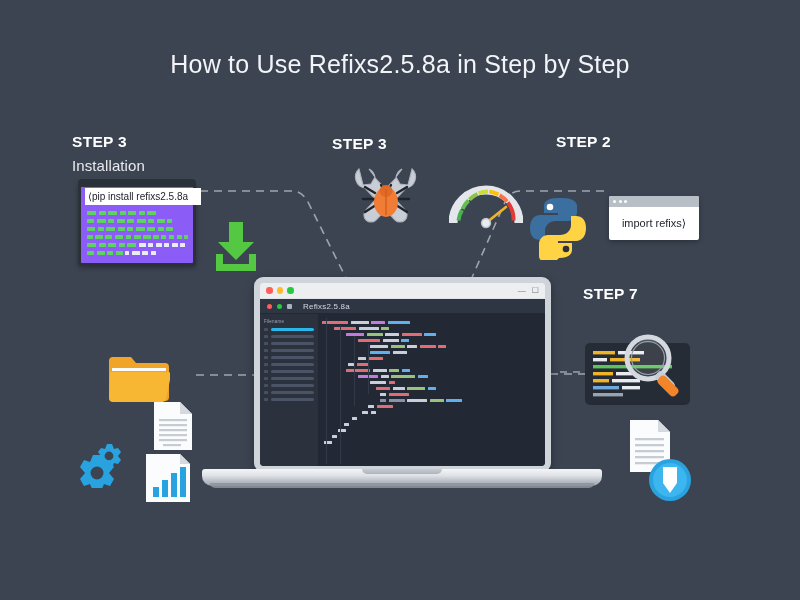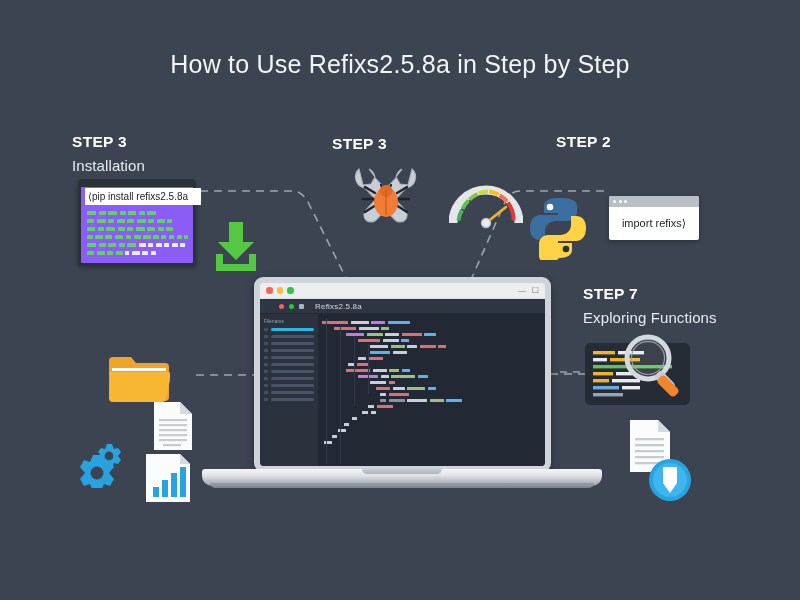--- a/index.html
+++ b/index.html
@@ -119,21 +119,21 @@
   .dots { display: flex; gap: 4px; }
   .dots b { width: 6.5px; height: 6.5px; border-radius: 50%; display: block; }
   .win-ctl { display: flex; gap: 6px; align-items: center; color: #6d737d; font-size: 8px; }
   .win-ctl span { display: block; }
   .ide {
     position: absolute; left: 0; top: 16px; right: 0; bottom: 0;
     background: #252b36;
   }
   .ide-tabbar {
     height: 15px; background: #2f3643; display: flex; align-items: center;
-    gap: 5px; padding: 0 19px; border-bottom: 1px solid #222834;
+    gap: 5px; padding: 0 7px; border-bottom: 1px solid #222834;
   }
   .ide-tabbar .tdot { width: 5px; height: 5px; border-radius: 50%; display: block; }
   .tab-title { color: #d3d8e0; font-size: 8px; margin-left: 6px; letter-spacing: .2px; }
   .ide-body { position: absolute; left: 0; top: 15px; right: 0; bottom: 0; display: flex; }
   .ide-side { width: 58px; background: #2b323e; padding: 5px 4px 0 4px; }
   .side-head { font-size: 4.5px; color: #9aa4b4; letter-spacing: .2px; margin-bottom: 4px; }
   .side-row { display: flex; align-items: center; gap: 3px; margin-bottom: 3.6px; }
   .side-row em { width: 4px; height: 3px; background: #454f60; display: block; border-radius: .5px; }
   .side-row i { flex: 1; height: 3.4px; background: #4a5466; display: block; border-radius: 2px; }
   .side-row.active i { background: #29b6e8; }
@@ -352,21 +352,20 @@
     <g fill="#29a3e0">
       <rect x="9" y="35" width="6" height="10"></rect>
       <rect x="18" y="28" width="6" height="17"></rect>
       <rect x="27" y="21" width="6" height="24"></rect>
       <rect x="36" y="15" width="6" height="30"></rect>
     </g>
   </svg>
 
   <div class="step-block s3">
     <div class="step-kicker">STEP 7</div>
-    <div class="step-name">Exploring Functions</div>
   </div>
 
   <svg class="codecard" width="105" height="62" viewBox="0 0 105 62">
     <rect x="0" y="0" width="105" height="62" rx="5" fill="#262c36"></rect>
     <g>
       <rect x="8" y="8" width="22" height="3.4" fill="#f0b429"></rect>
       <rect x="33" y="8" width="26" height="3.4" fill="#e8ecf0"></rect>
       <rect x="8" y="15" width="14" height="3.4" fill="#e8ecf0"></rect>
       <rect x="25" y="15" width="30" height="3.4" fill="#f0b429"></rect>
       <rect x="8" y="22" width="34" height="3.4" fill="#5dc45d"></rect>

